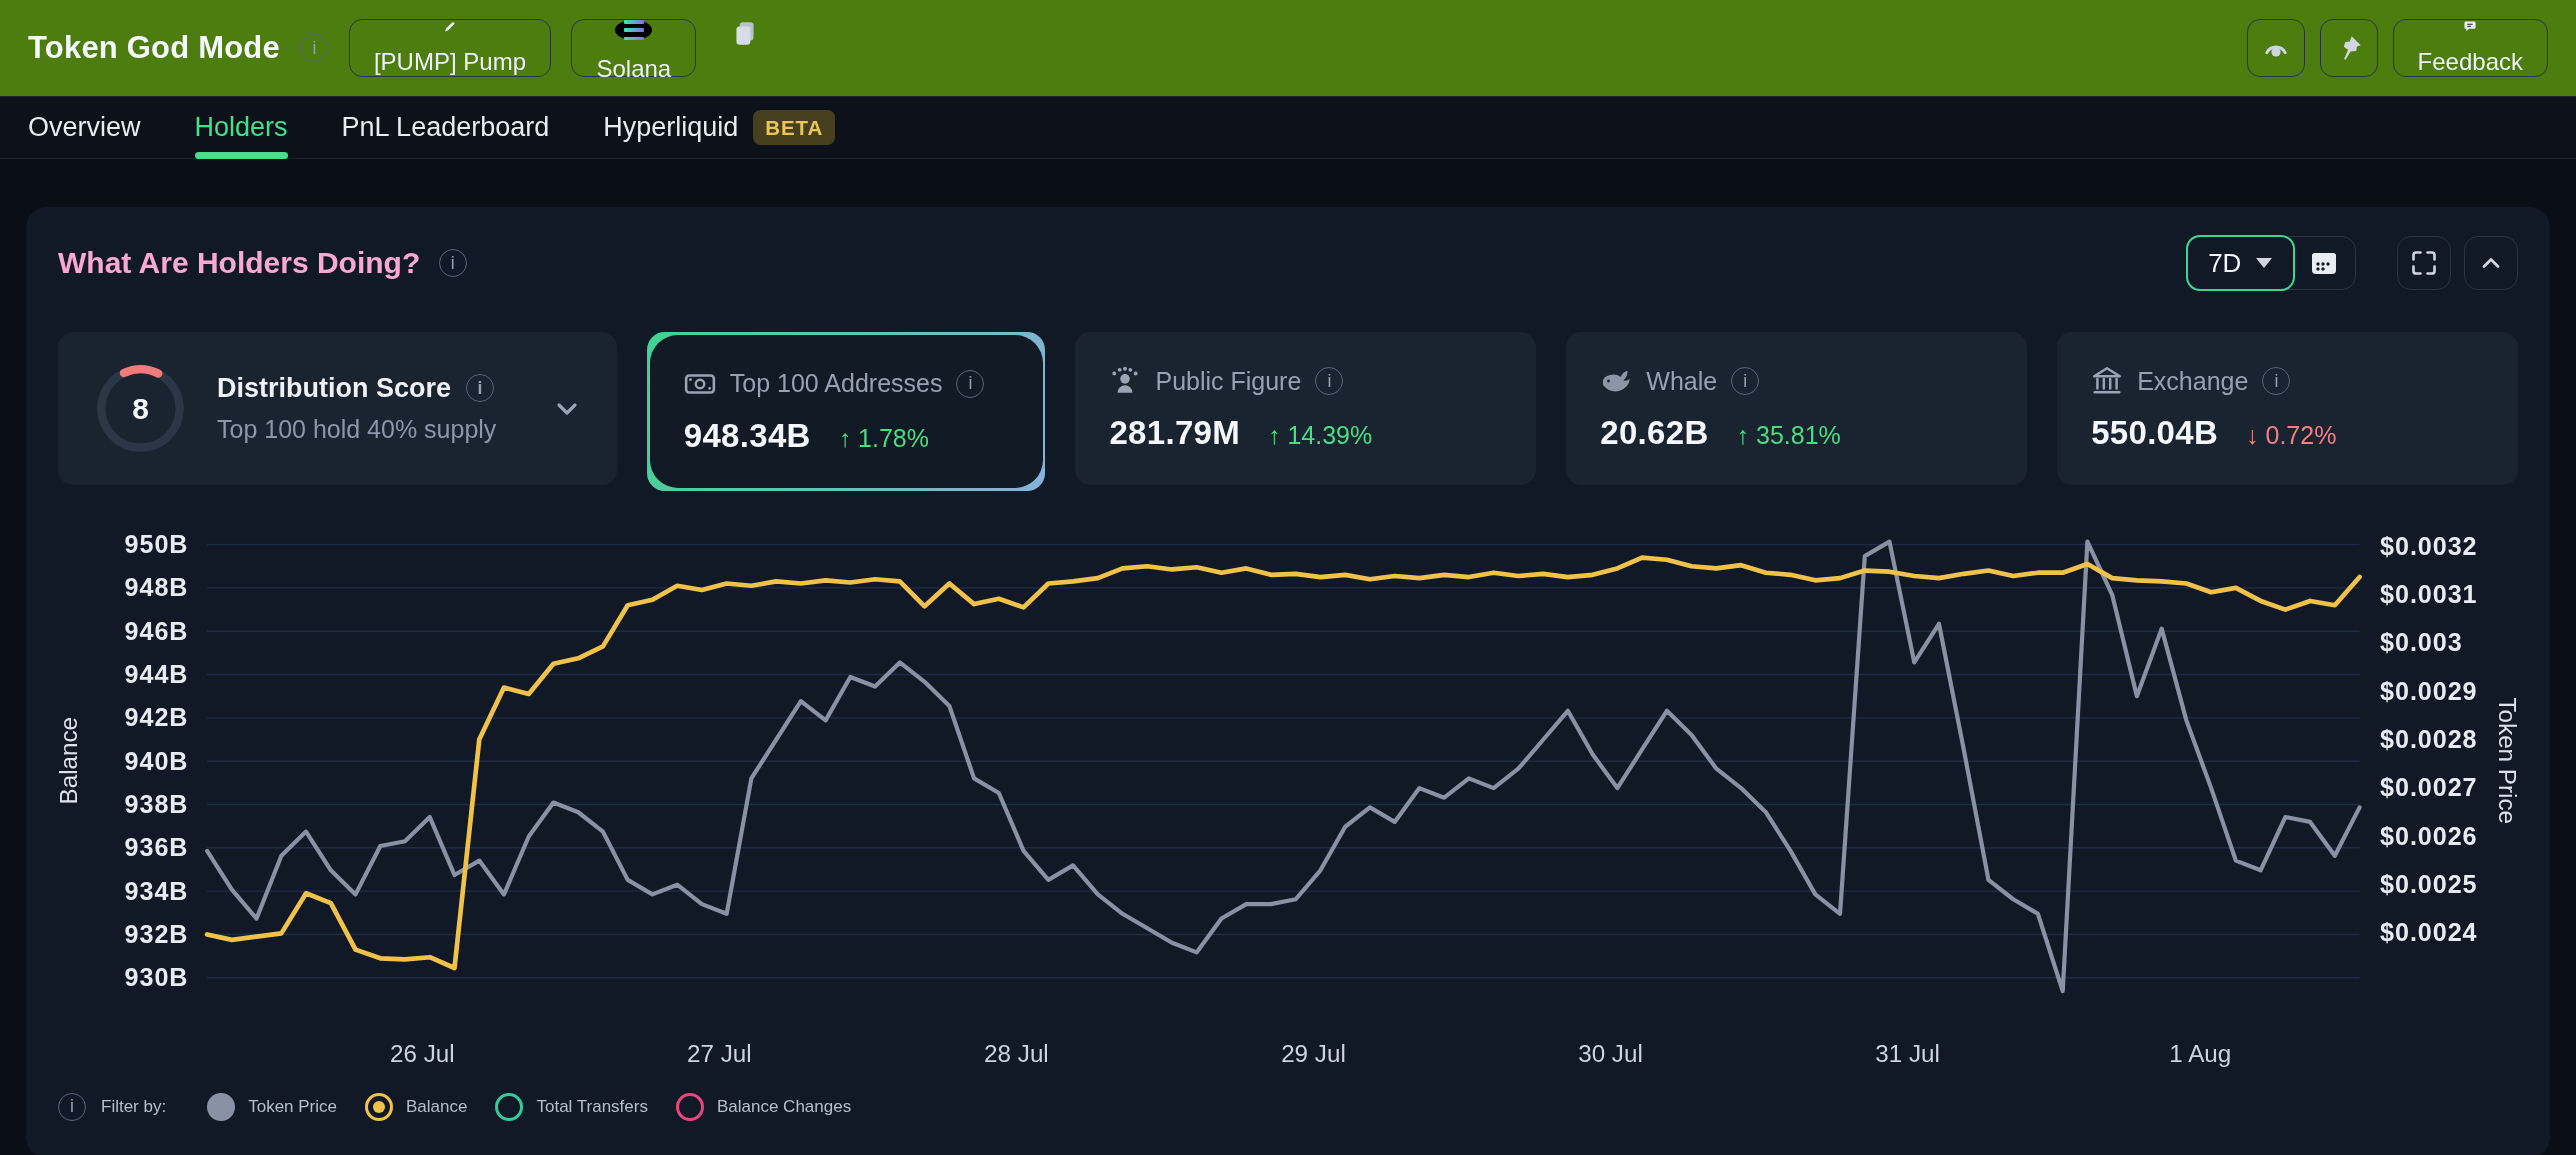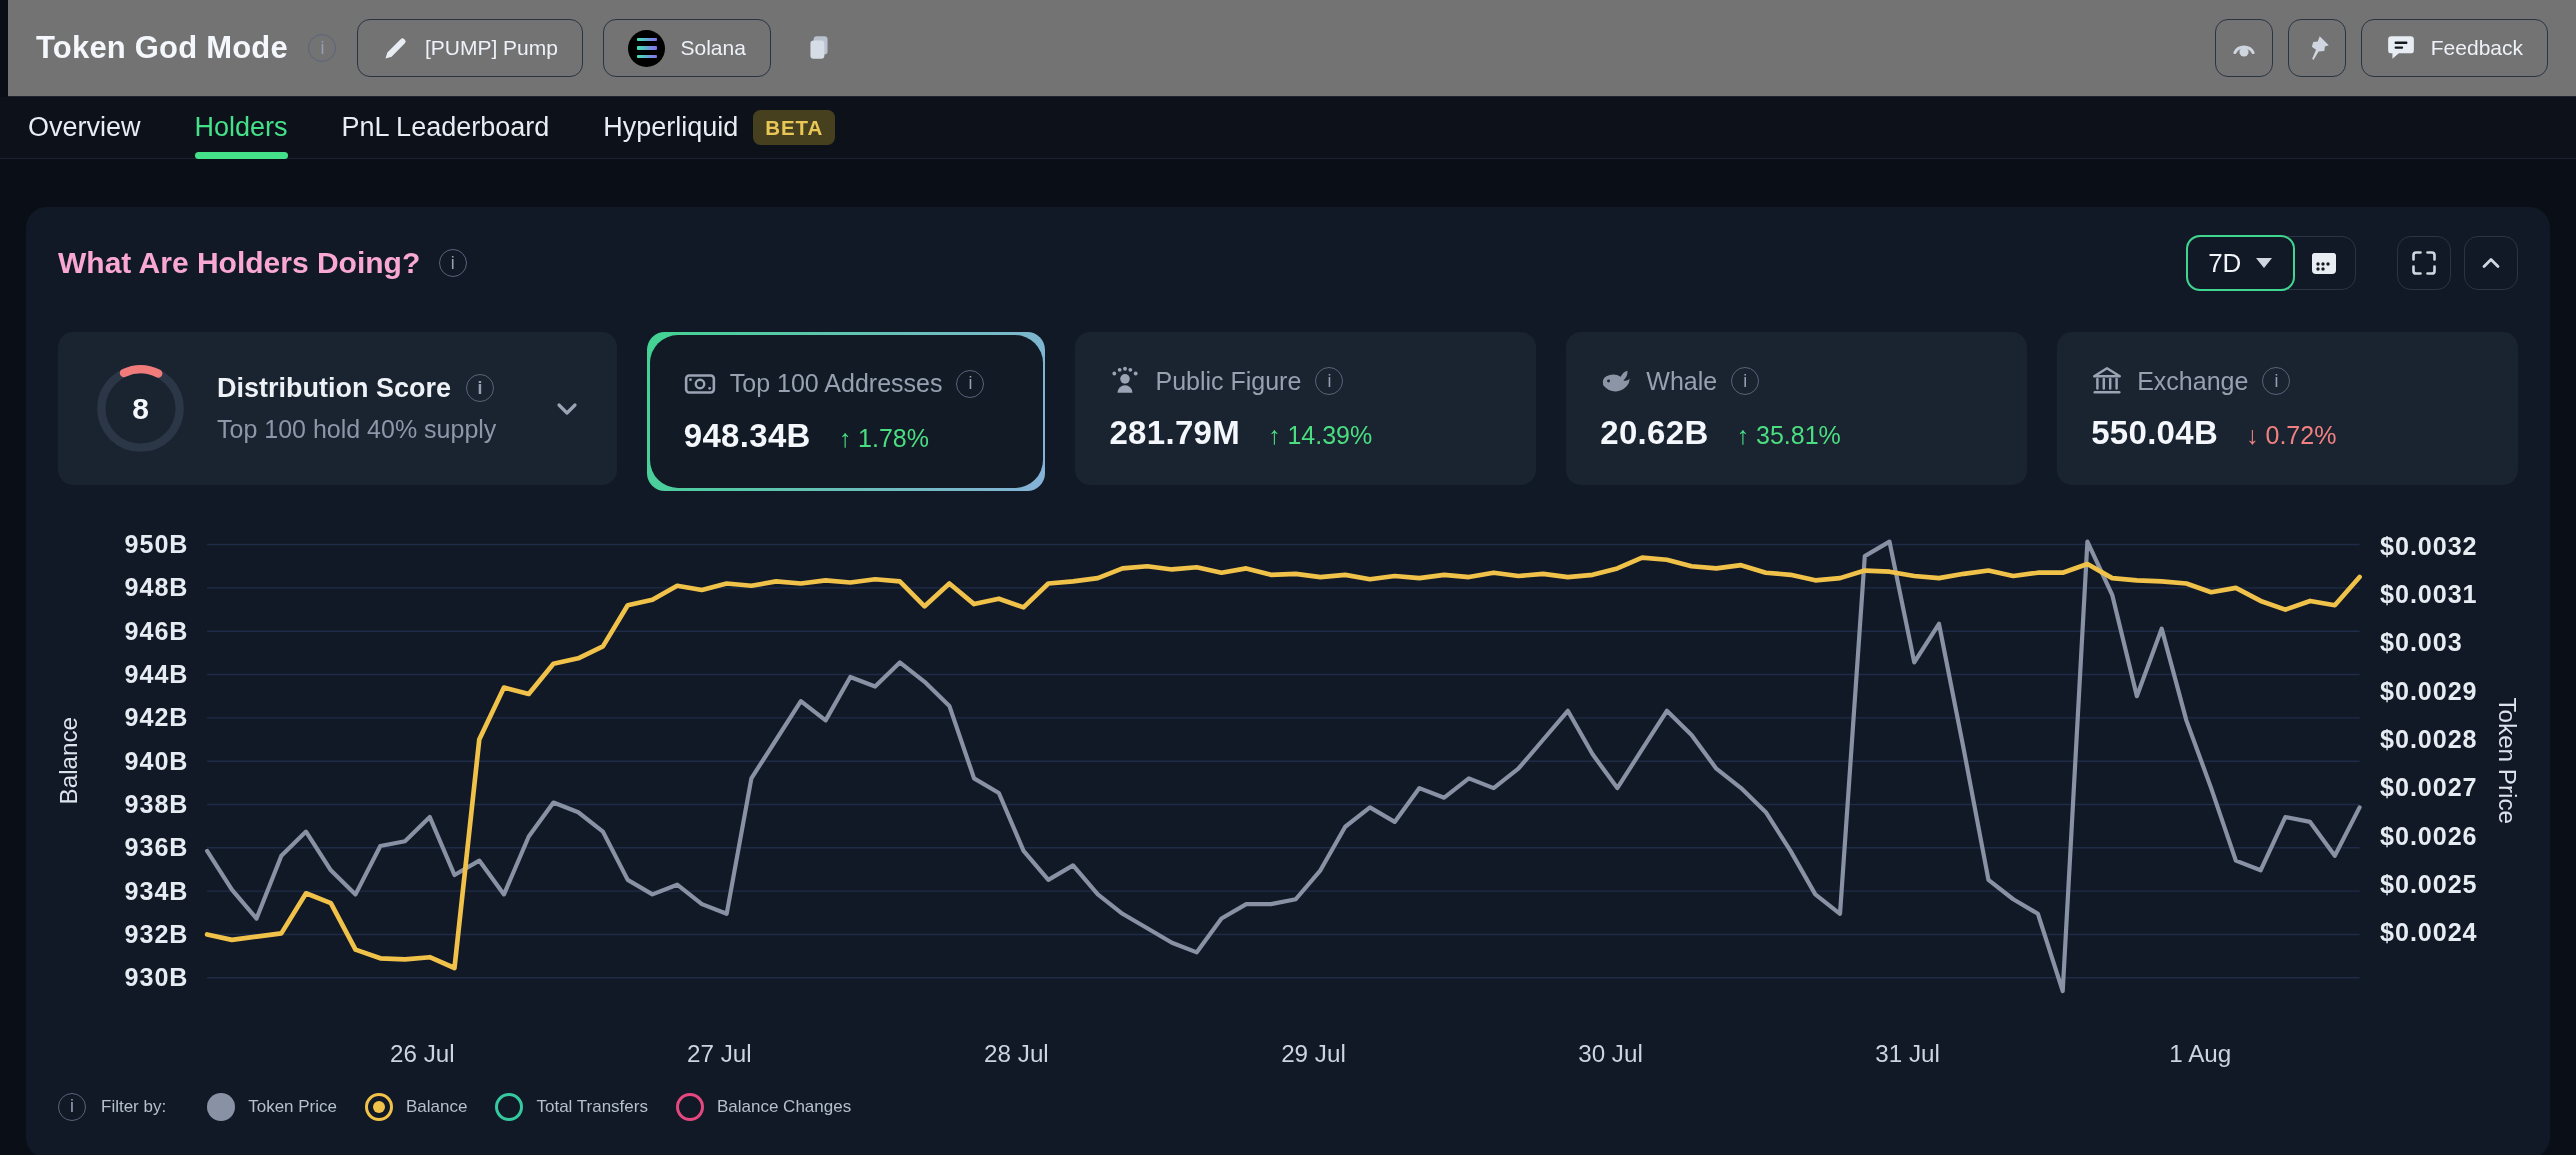--- a/index.html
+++ b/index.html
@@ -1,27 +1,27 @@
 <!DOCTYPE html>
 <html style="font-size:15px"><head>
 <meta charset="utf-8">
 <style>
   * { box-sizing: border-box; margin: 0; padding: 0; }
   html,body { width: 2576px; height: 1156px; overflow: hidden; }
   body { background:#0a0e16; font-family:"Liberation Sans", sans-serif; color:#e8edf4; }
 
   
-  .header { height:97px; display:flex; align-items:center; padding:0 28px; background:#737373; border-bottom:0.9px solid #1b2330;margin-left:8px; }
+  .header { height:97px; display:flex; align-items:center; padding:0 28px; background:#4d7c0f; border-bottom:0.9px solid #1b2330; }
   .brand-row { display:flex; align-items:center; gap:20.5px; }
   .brand { font-size:31px; font-weight:bold; color:#f4f7fb; letter-spacing:0.2px; }
   .info-icon { width:28px; height:28px; border:1.9px solid #59647a; border-radius:50%; color:#95a0b4;
     display:inline-flex; align-items:center; justify-content:center; font-size:17.7px; flex:none; }
   .info-icon::after { content:"i"; }
   .hbtn { display:flex; align-items:center; gap:15px; border:1.9px solid #2a3443; border-radius:13px;
-    height:58px; padding:0 24px; font-size:21px; color:#eef2f8; background:transparent; cursor:pointer; }
+    height:58px; padding:0 24px; font-size:24px; color:#eef2f8; background:transparent; cursor:pointer;flex-direction:column; }
   .sol-badge { width:37px; height:37px; border-radius:50%; background:#000; display:flex; flex-direction:column;
     justify-content:center; align-items:center; gap:4.7px; }
   .sol-badge i { width:20.5px; height:3.7px; border-radius:0.9px; background:linear-gradient(90deg,#3ee6b0,#8a6cf0); }
   .ghost-icon { border:none; padding:0 13px; }
   .spacer { flex:1; }
   .right-box { display:flex; align-items:center; gap:15px; }
   .icon-btn { width:58px; height:58px; border:1.9px solid #2a3443; border-radius:13px; display:flex;
     align-items:center; justify-content:center; background:transparent; cursor:pointer; }
 
   

